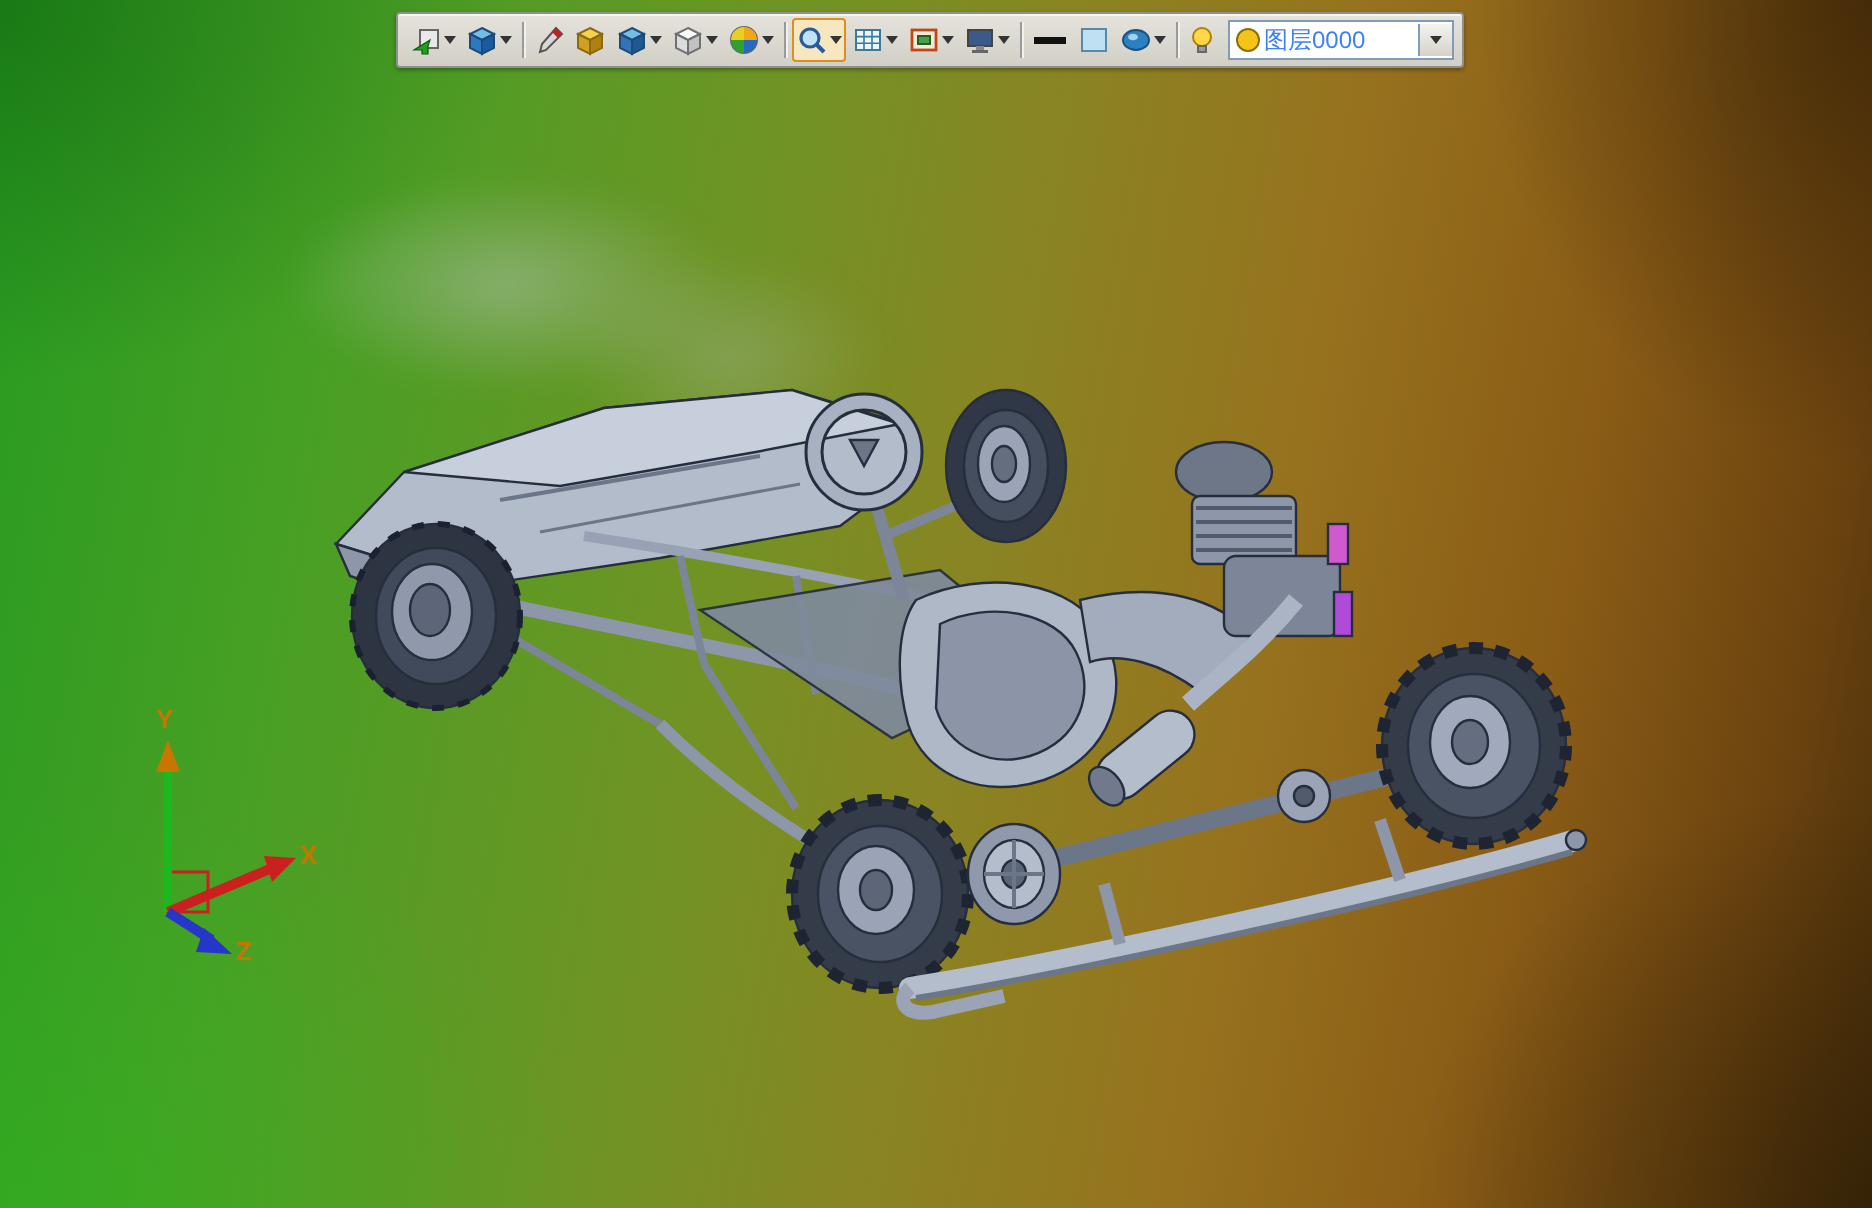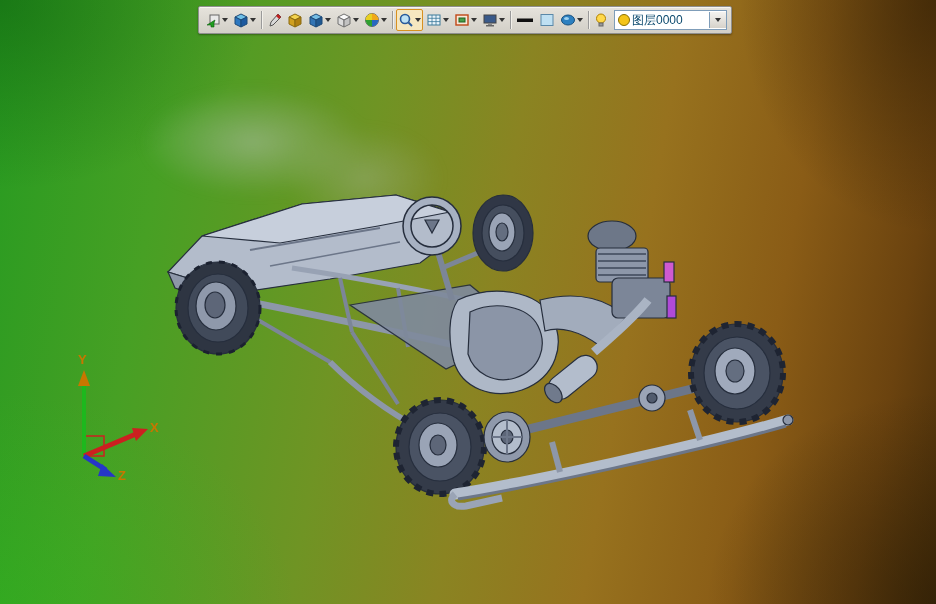--- a/index.html
+++ b/index.html
@@ -49,21 +49,21 @@
     border-left:3px solid transparent;border-right:3px solid transparent;
     border-top:4px solid #333;
   }
   .tb-sep{width:1px;height:18px;background:#9a9a9a;box-shadow:1px 0 0 #f2f0ea;margin:0 2px;}
 
   .combo{
     display:flex;align-items:center;height:18px;margin-left:3px;
     background:#fff;border:1px solid #7f9db9;
   }
   .combo-body{display:flex;align-items:center;gap:2px;padding:0 3px;width:88px;overflow:hidden;}
-  .combo-text{font-size:12px;color:#0c4a6e;white-space:nowrap;}
+  .combo-text{font-size:12px;color:#3b82f6;white-space:nowrap;}
   .combo-drop{
     width:16px;height:16px;display:flex;align-items:center;justify-content:center;
     background:linear-gradient(#f4f3f0,#d6d2ca);border-left:1px solid #7f9db9;cursor:pointer;
   }
   .combo-drop .caret{margin:0;}
   .swatch{width:10px;height:10px;border-radius:50%;border:1px solid #8a7000;}
 
   
   .triad{position:absolute;left:40px;top:340px;pointer-events:none;}
 

